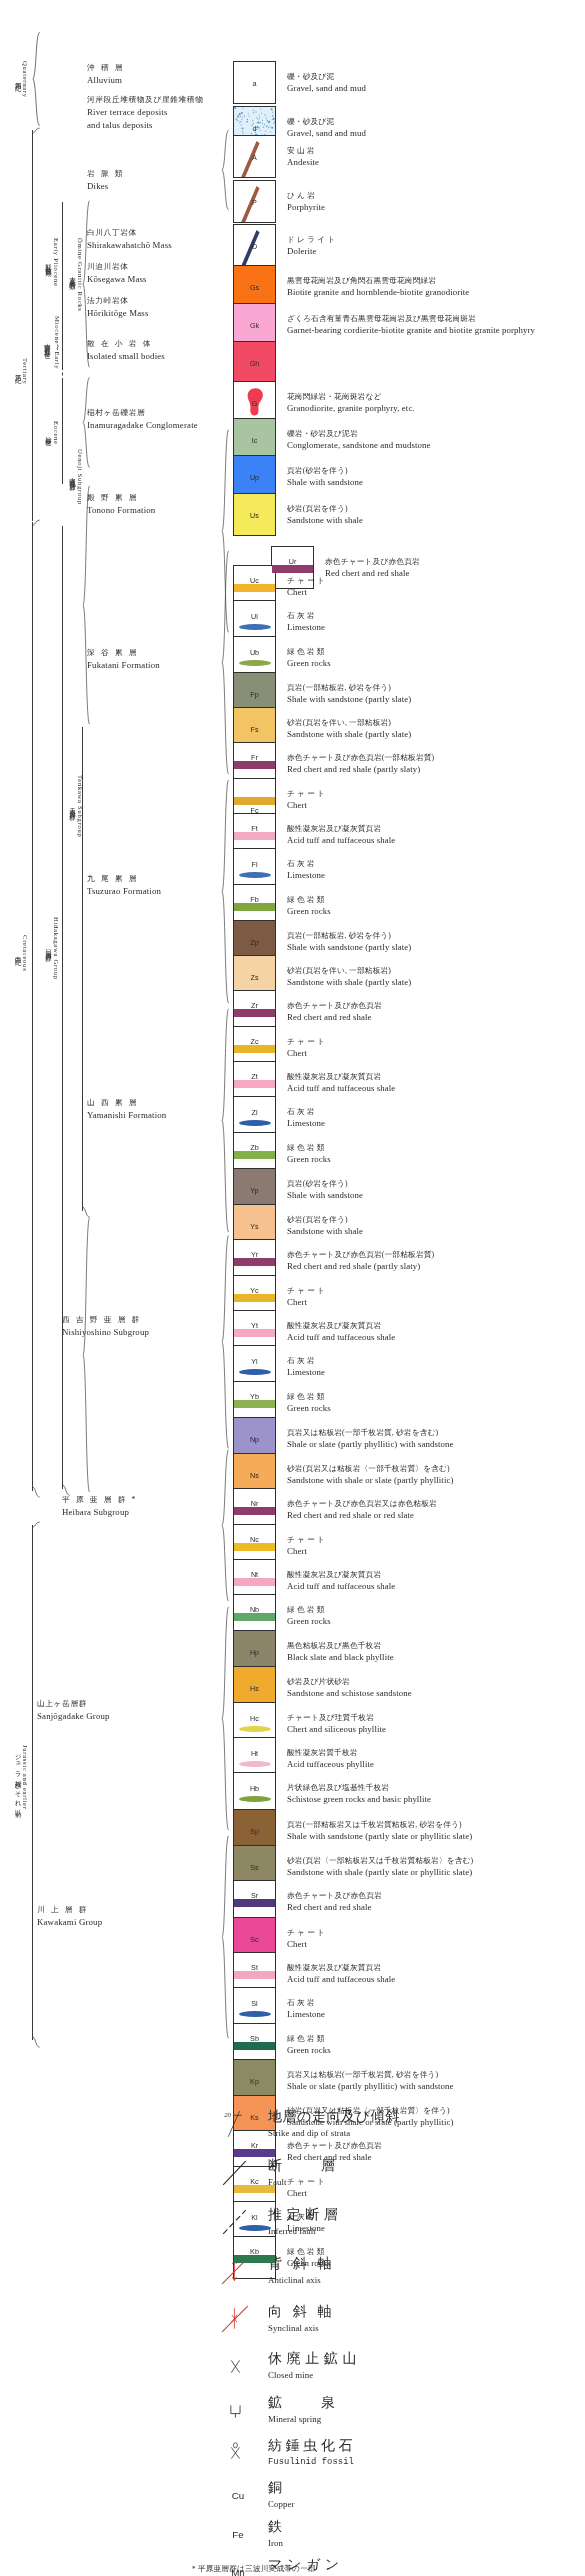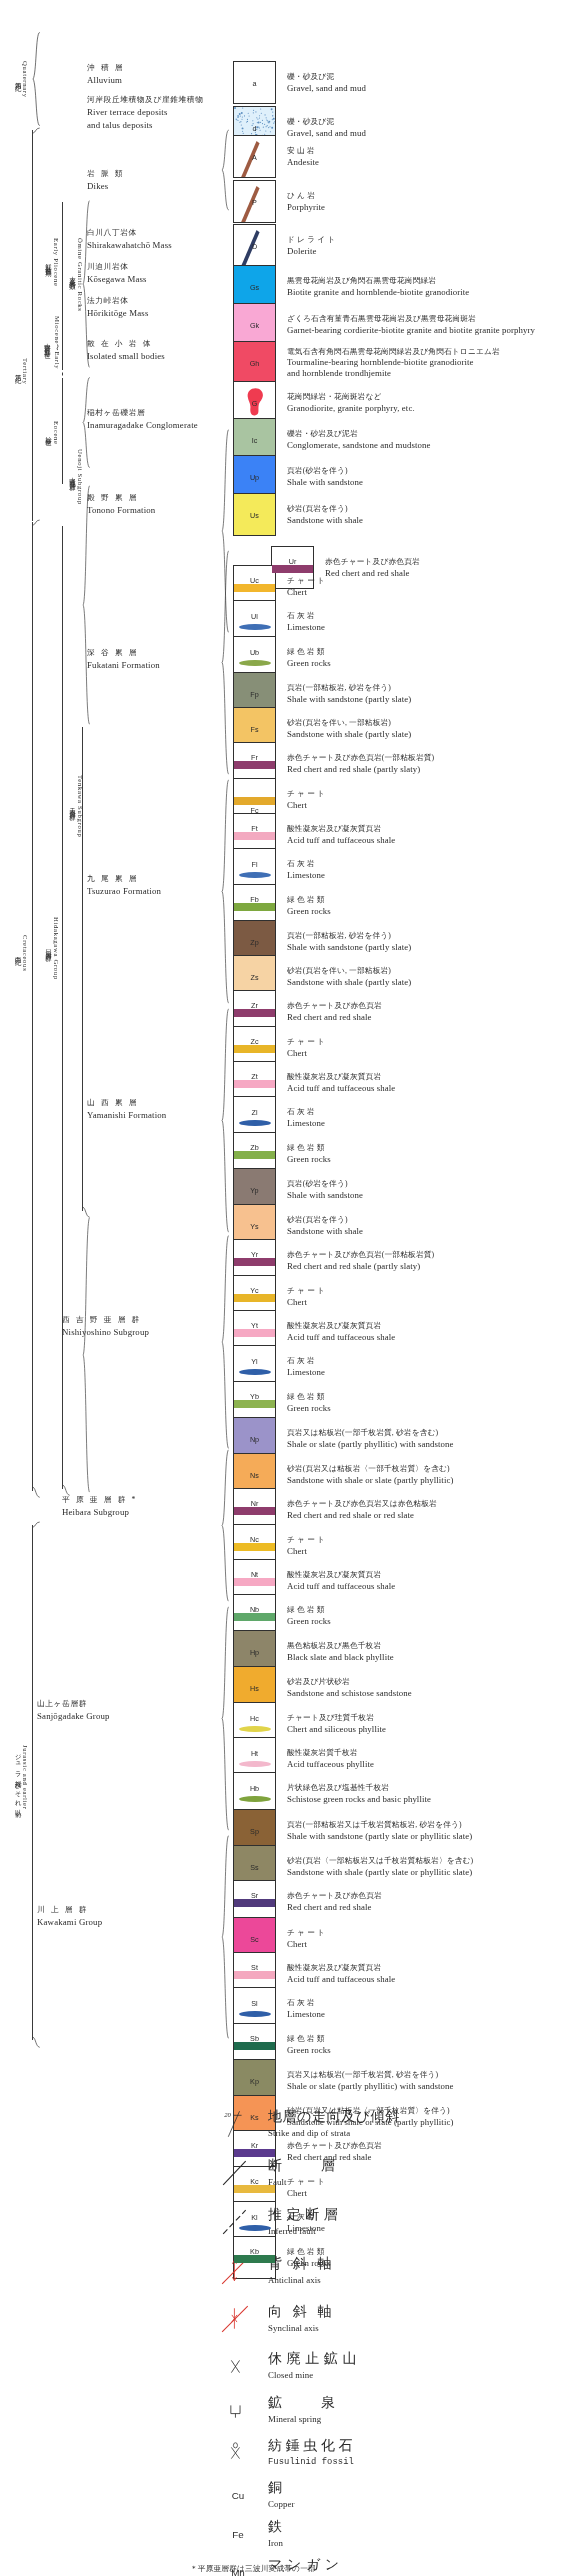--- a/index.html
+++ b/index.html
@@ -485,45 +485,40 @@
     <div class="row" style="left: 233px; top: 224px; width: 330px; height: 43px;">
       <div class="sw"><svg width="43" height="43" viewBox="0 0 84 84">
     <path d="M14 80 L44 10 L50 14 L22 80 Z" fill="#2f3d63"></path>
   </svg><div class="code">D</div></div>
       <div class="txt">
         <span class="jp">ド レ ラ イ ト</span>
         <span class="en">Dolerite</span>
       </div>
     </div>
     <div class="row" style="left: 233px; top: 265px; width: 330px; height: 43px;">
-      <div class="sw" style="background: #0ea5e9;">
+      <div class="sw" style="background: #f97316;">
         <div class="code">Gs</div>
       </div>
       <div class="txt">
         <span class="jp">黒雲母花崗岩及び角閃石黒雲母花崗閃緑岩</span>
         <span class="en">Biotite granite and hornblende-biotite granodiorite</span>
       </div>
     </div>
     <div class="row" style="left: 233px; top: 303px; width: 330px; height: 43px;">
       <div class="sw" style="background: #f9a8d4;">
         <div class="code">Gk</div>
       </div>
       <div class="txt">
         <span class="jp">ざくろ石含有菫青石黒雲母花崗岩及び黒雲母花崗斑岩</span>
         <span class="en">Garnet-bearing cordierite-biotite granite and biotite granite porphyry</span>
       </div>
     </div>
     <div class="row" style="left: 233px; top: 341px; width: 330px; height: 43px;">
       <div class="sw" style="background: rgb(240, 74, 100);">
         <div class="code">Gh</div>
-      </div>
-      <div class="txt three">
-        <span class="jp">電気石含有角閃石黒雲母花崗閃緑岩及び角閃石トロニエム岩</span>
-        <span class="en">Tourmaline-bearing hornblende-biotite granodiorite</span>
-        <span class="en">and hornblende trondhjemite</span>
       </div>
     </div>
     <div class="row" style="left: 233px; top: 381px; width: 330px; height: 43px;">
       <div class="sw"><svg width="43" height="43" viewBox="0 0 84 84">
     <path d="M42 12 c11 0 16 9 14 17 c-2 8 -7 10 -8 18 c-1 9 2 16 -6 18 c-8 2 -11 -5 -10 -14 c1 -9 -4 -13 -5 -21 c-2 -9 4 -18 15 -18 z" fill="#ef3b50"></path>
   </svg><div class="code">G</div></div>
       <div class="txt">
         <span class="jp">花崗閃緑岩・花崗斑岩など</span>
         <span class="en">Granodiorite, granite porphyry, etc.</span>
       </div>

